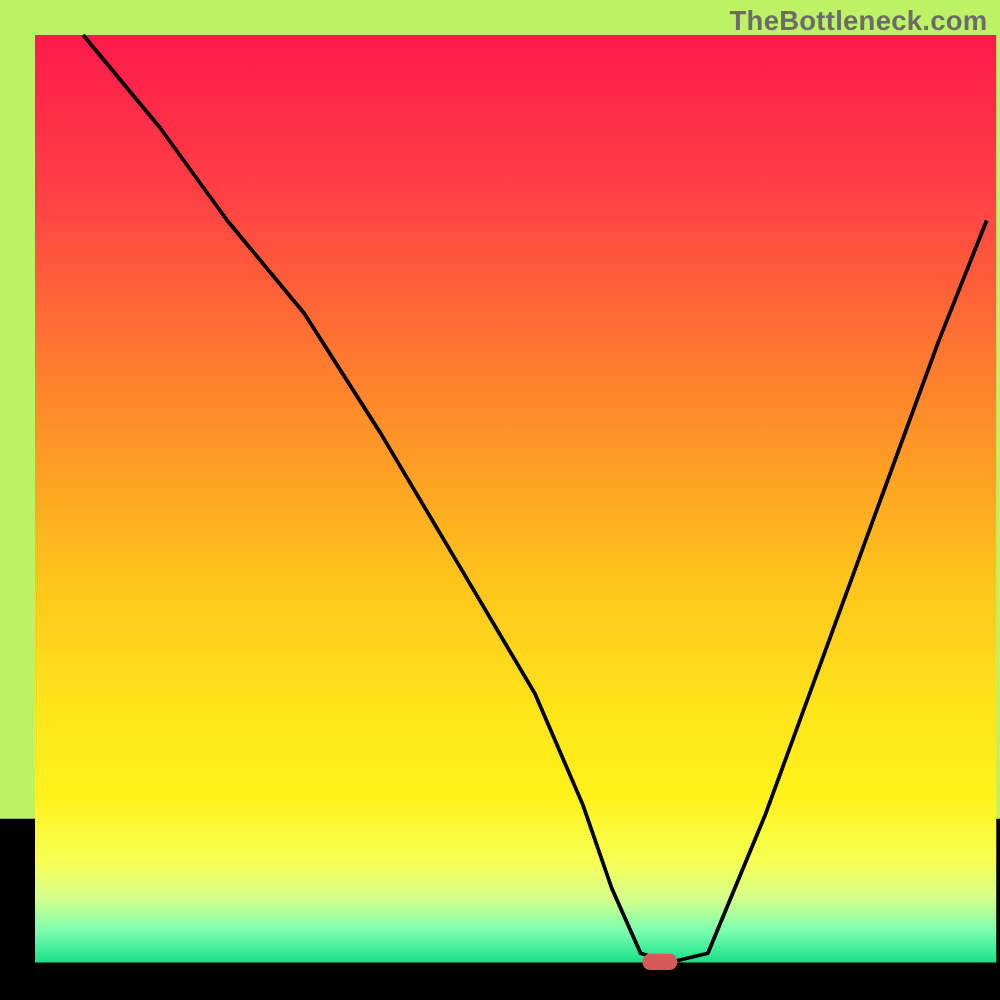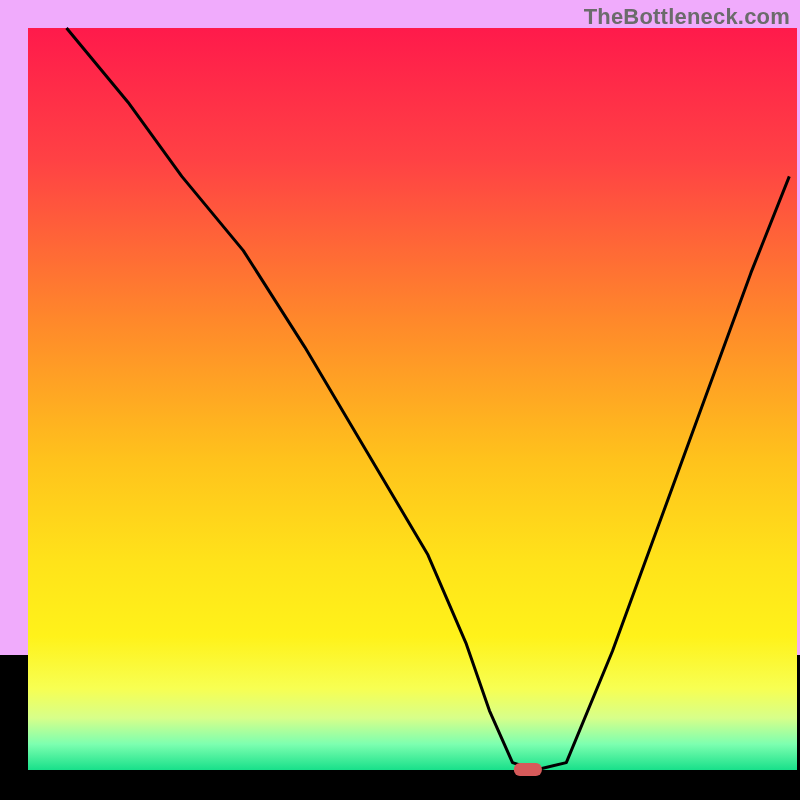--- a/index.html
+++ b/index.html
@@ -9,21 +9,21 @@
     height: 800px;
     background: #000;
     overflow: hidden;
   }
   .frame {
     position: absolute;
     left: 0;
     top: 0;
     width: 800px;
     height: 655px;
-    background: #f0abfc;
+    background: #bef264;
     text-align: right;
   }
   .watermark {
     position: absolute;
     top: 4px;
     right: 10px;
     font-family: Arial, Helvetica, sans-serif;
     font-size: 22px;
     font-weight: bold;
     color: #6b6b6b;

